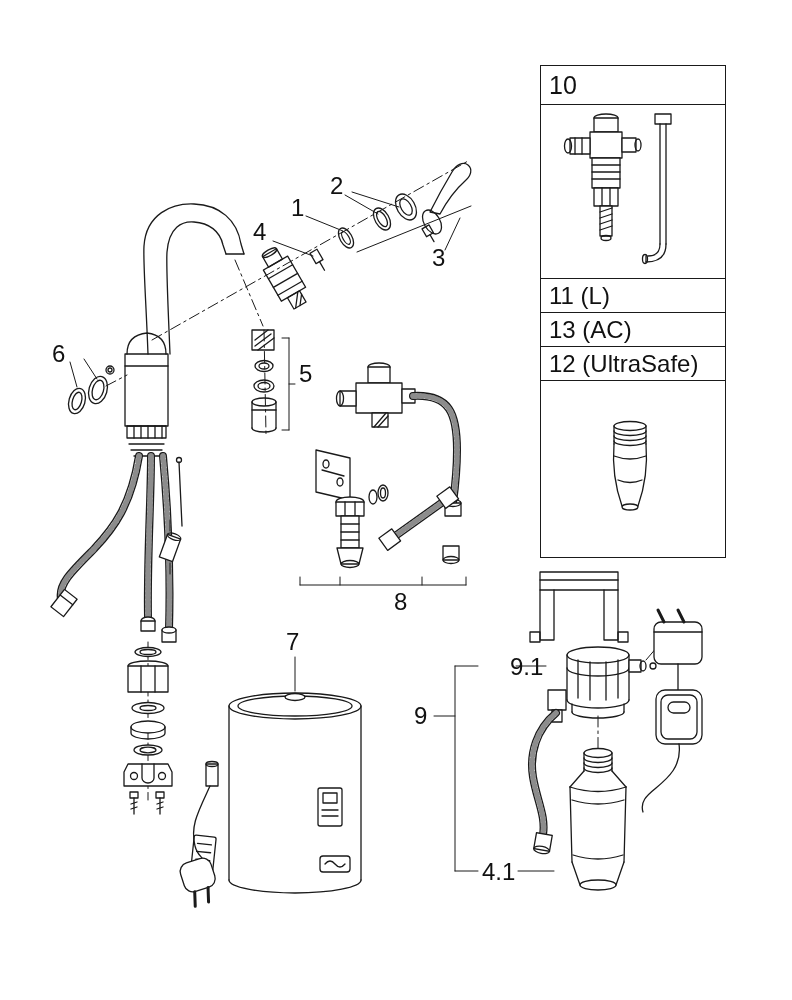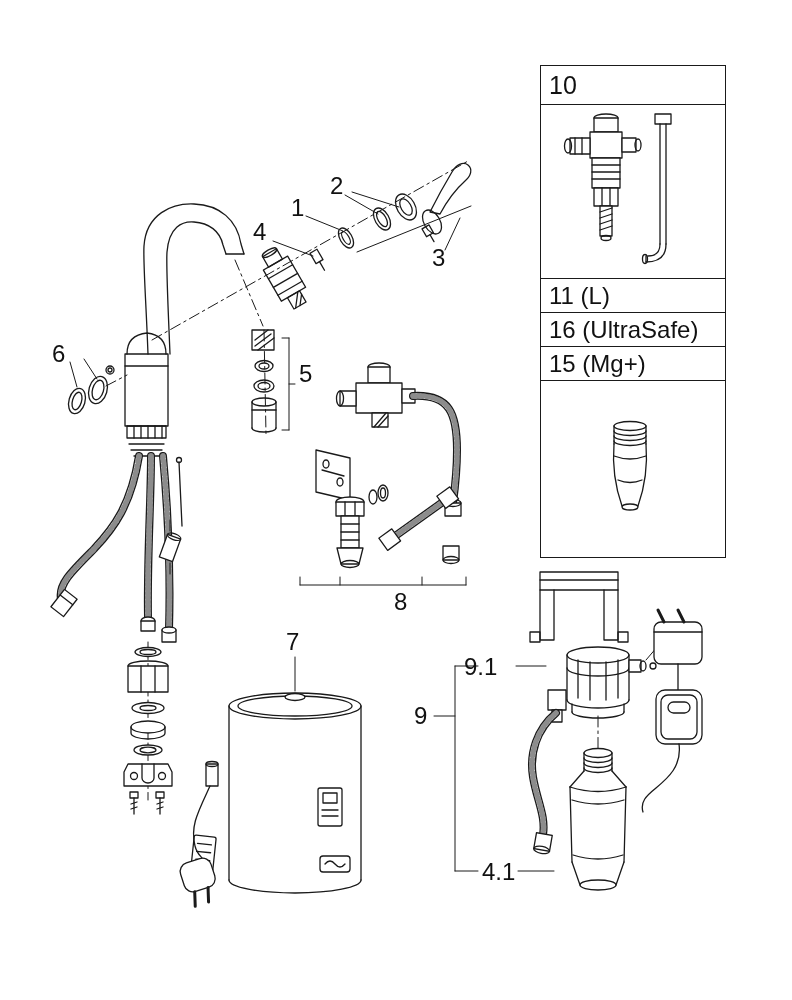--- a/index.html
+++ b/index.html
@@ -334,21 +334,21 @@
 
   <div class="co" style="left:291px;top:196px">1</div>
   <div class="co" style="left:330px;top:174px">2</div>
   <div class="co" style="left:432px;top:246px">3</div>
   <div class="co" style="left:253px;top:220px">4</div>
   <div class="co" style="left:299px;top:362px">5</div>
   <div class="co" style="left:52px;top:342px">6</div>
   <div class="co" style="left:286px;top:630px">7</div>
   <div class="co" style="left:394px;top:590px">8</div>
   <div class="co" style="left:414px;top:704px">9</div>
-  <div class="co" style="left:464px;top:655px">9.1</div>
+  <div class="co" style="left:510px;top:655px">9.1</div>
   <div class="co" style="left:482px;top:860px">4.1</div>
 
   <div class="panel">
     <div class="p-head">
       <span>10</span>
     </div>
     <div class="p-img" style="height:173px">
       <svg width="183" height="172" viewBox="0 0 183 172">
         <g class="ln">
           <g>
@@ -375,24 +375,24 @@
             <path d="M104 150 L104 156"></path>
             <ellipse cx="103" cy="153" rx="2.5" ry="4.5"></ellipse>
           </g>
         </g>
       </svg>
     </div>
     <div class="p-row">
       <span>11 (L)</span>
     </div>
     <div class="p-row">
-      <span>16 (UltraSafe)</span>
+      <span>13 (AC)</span>
     </div>
     <div class="p-row">
-      <span>15 (Mg+)</span>
+      <span>12 (UltraSafe)</span>
     </div>
     <div class="p-img p-img-cart">
       <svg width="183" height="110" viewBox="0 0 183 110">
         <g class="ln">
           <ellipse cx="88" cy="12" rx="16" ry="4.5"></ellipse>
           <path d="M72 12 L72 30 M104 12 L104 30"></path>
           <path d="M72 17 A16 4.5 0 0 0 104 17 M72 22 A16 4.5 0 0 0 104 22 M72 27 A16 4.5 0 0 0 104 27"></path>
           <path d="M72 30 C70 55 74 75 80 92"></path>
           <path d="M104 30 C106 55 102 75 96 92"></path>
           <path d="M72 42 Q88 48 104 42"></path>

